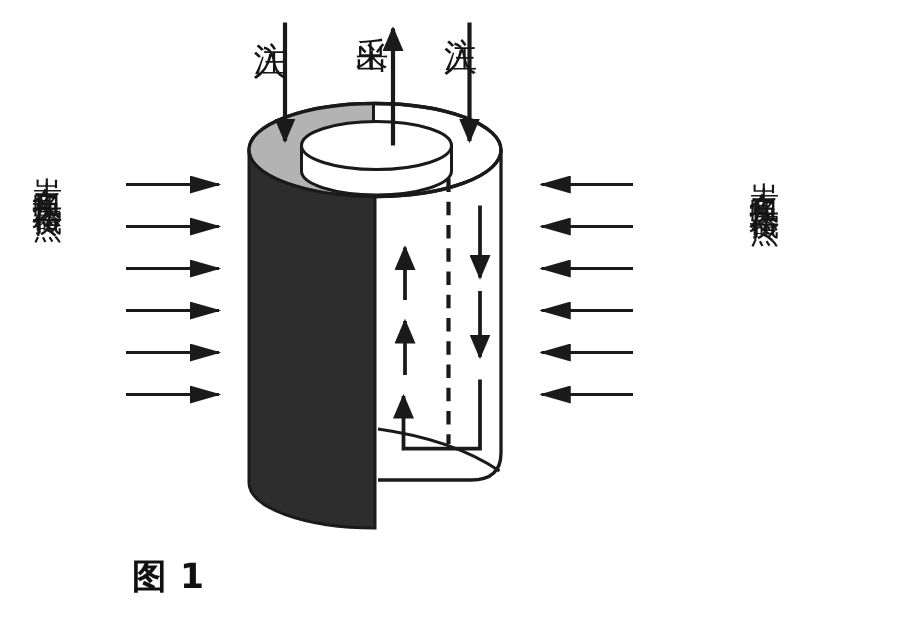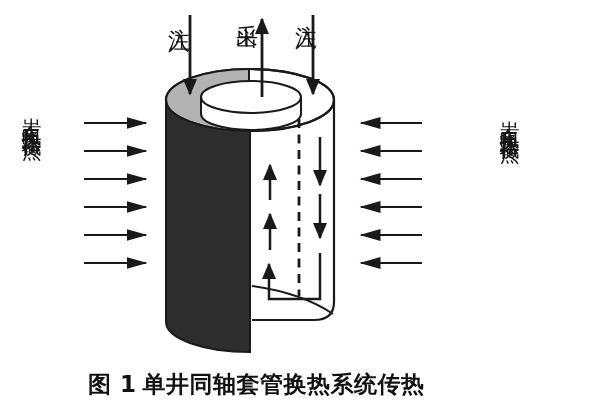--- a/index.html
+++ b/index.html
@@ -3,21 +3,21 @@
 <meta charset="utf-8">
 <style>
   html,body{margin:0;padding:0;background:#ffffff;}
   .stage{position:relative;width:606px;height:418px;background:#ffffff;overflow:hidden;
          font-family:"DejaVu Serif", serif;color:#111;}
   .stage svg{position:absolute;left:0;top:0;}
   .v-label{position:absolute;writing-mode:vertical-rl;text-orientation:upright;
            white-space:nowrap;color:#151515;}
   .side-label{font-size:20px;letter-spacing:3.5px;}
   .top-label{font-size:22px;letter-spacing:2px;}
-  .caption{position:absolute;left:88px;top:369px;display:flex;align-items:baseline;gap:6px;
+  .caption{position:absolute;left:88px;top:369px;display:flex;align-items:baseline;gap:18px;
            font-family:"DejaVu Sans", sans-serif;font-weight:bold;font-size:23px;color:#111;
            letter-spacing:0.5px;}
 </style>
 </head>
 <body>
 
 <div class="stage">
 
   <svg width="606" height="418" viewBox="0 0 606 418">
     <defs>
@@ -79,15 +79,14 @@
 
   <div class="v-label top-label" style="left:164px;top:10px;">注入</div>
   <div class="v-label top-label" style="left:232px;top:7px;">采出</div>
   <div class="v-label top-label" style="left:291px;top:7px;">注入</div>
 
   <div class="v-label side-label" style="left:19px;top:102px;">岩土向换热器传热</div>
   <div class="v-label side-label" style="left:497px;top:105px;">岩土向换热器传热</div>
 
   <div class="caption">
     <span>图 1</span>
-    <span>单井同轴套管换热系统传热</span>
   </div>
 </div>
 
 </body></html>

